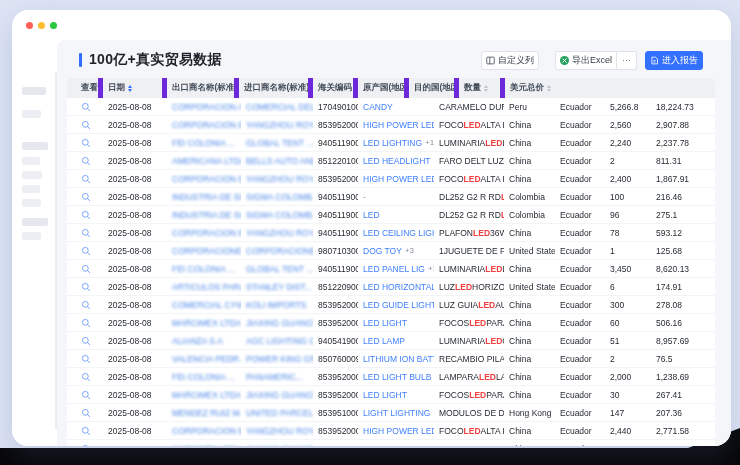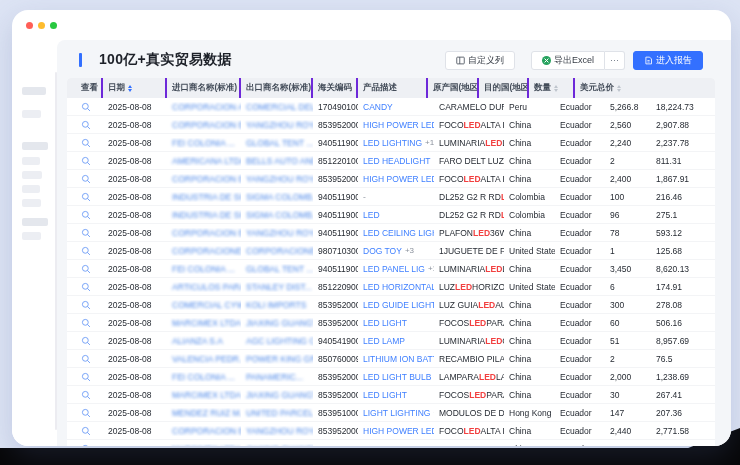--- a/index.html
+++ b/index.html
@@ -27,39 +27,39 @@
   .pill { position:absolute; left:10px; height:8px; border-radius:2px; background:#eceef3; }
   .pill.dk { background:#e4e7ed; }
   .p1{top:47px;width:24px}.p2{top:70px;width:19px}.p3{top:102px;width:26px}
   .p4{top:117px;width:18px}.p5{top:131px;width:20px}.p6{top:145px;width:18px}
   .p7{top:159px;width:19px}.p8{top:178px;width:26px}.p9{top:192px;width:19px}
   .divider { position:absolute; left:43px; top:62px; bottom:16px; width:2px; background:#ececf1; border-radius:1px; }
   
   .main { position:absolute; left:45px; top:30px; right:0; bottom:0; background:#f4f6f9; border-top-left-radius:8px; }
   .title-row { height:38px; display:flex; align-items:center; padding:2px 28px 0 22px; box-sizing:border-box; }
   .accent { width:3px; height:14px; border-radius:1px; background:#3370ff; flex-shrink:0; }
-  .page-title { margin-left:17px; font-size:14px; font-weight:700; color:#1d2129; letter-spacing:.3px; }
+  .page-title { margin-left:7px; font-size:14px; font-weight:700; color:#1d2129; letter-spacing:.3px; }
   .toolbar { margin-left:auto; display:flex; align-items:center; gap:8px; }
   .btn {
-    display:inline-flex; align-items:center; gap:3px; height:19px; padding:0 10px;
+    display:inline-flex; align-items:center; gap:3px; height:19px; padding:0 4px;
     background:#fff; border:1px solid #dfe2e8; border-radius:3px;
     font-size:9px; color:#363c45; cursor:pointer; font-family:inherit; white-space:nowrap;
   }
   .btn-seg-group { display:inline-flex; }
   .btn-seg-group .btn:first-child { border-radius:3px 0 0 3px;margin-left:8px; }
   .btn-seg-group .btn:last-child { border-radius:0 3px 3px 0; border-left:none; padding:0 5px; color:#6b7380; }
   .btn-primary { background:#3370ff; border-color:#3370ff; color:#fff; }
   .excel-dot { width:9px; height:9px; border-radius:50%; background:#27a35f; display:inline-flex; align-items:center; justify-content:center; flex-shrink:0; }
   
   .table-card { position:absolute; left:10px; right:16px; top:38px; bottom:0; background:#fff; border-radius:4px 4px 0 0; overflow:hidden; }
   .thead { display:flex; height:20px; background:#eef0f4; }
   .th {
     display:flex; align-items:center; flex-shrink:0; box-sizing:border-box;
     font-size:8.5px; font-weight:700; color:#434c59;
-    padding:0 3px 0 5px; border-right:2px solid #6d28d9; white-space:nowrap; overflow:hidden;
+    padding:0 3px 0 5px; border-right:5px solid #6d28d9; white-space:nowrap; overflow:hidden;
   }
   .th:last-child { border-right:none; }
   .tr { display:flex; height:17px; align-items:center; border-bottom:1px solid #f3f4f6; }
   .td {
     flex-shrink:0; box-sizing:border-box; font-size:8.5px; color:#262b33;
     padding:0 3px 0 5px; white-space:nowrap; overflow:hidden; display:flex; align-items:center;
   }
   .col-0{width:36px; padding-left:14px} .col-1{width:64px} .col-2{width:74px} .col-3{width:72px}
   .col-4{width:45px} .col-5{width:76px} .col-6{width:70px} .col-7{width:51px}
   .col-8{width:50px} .col-9{width:46px} .col-10{width:64px}
@@ -144,35 +144,32 @@
           <div class="th col-0">
             <span>查看</span>
           </div>
           <div class="th col-1">
             <span>日期</span>
             <span class="sort active">
               <i class="cu"></i>
               <i class="cd"></i>
             </span>
           </div>
+          <div class="th col-3">
+            <span>出口商名称(标准)</span>
+          </div>
           <div class="th col-2">
             <span>进口商名称(标准)</span>
             <span class="sort">
               <i class="cu"></i>
               <i class="cd"></i>
             </span>
           </div>
-          <div class="th col-3">
-            <span>出口商名称(标准)</span>
-          </div>
           <div class="th col-4">
             <span>海关编码</span>
-          </div>
-          <div class="th col-6">
-            <span>产品描述</span>
           </div>
           <div class="th col-7">
             <span>原产国(地区)</span>
           </div>
           <div class="th col-8">
             <span>目的国(地区)</span>
           </div>
           <div class="th col-9">
             <span>数量</span>
             <span class="sort">

